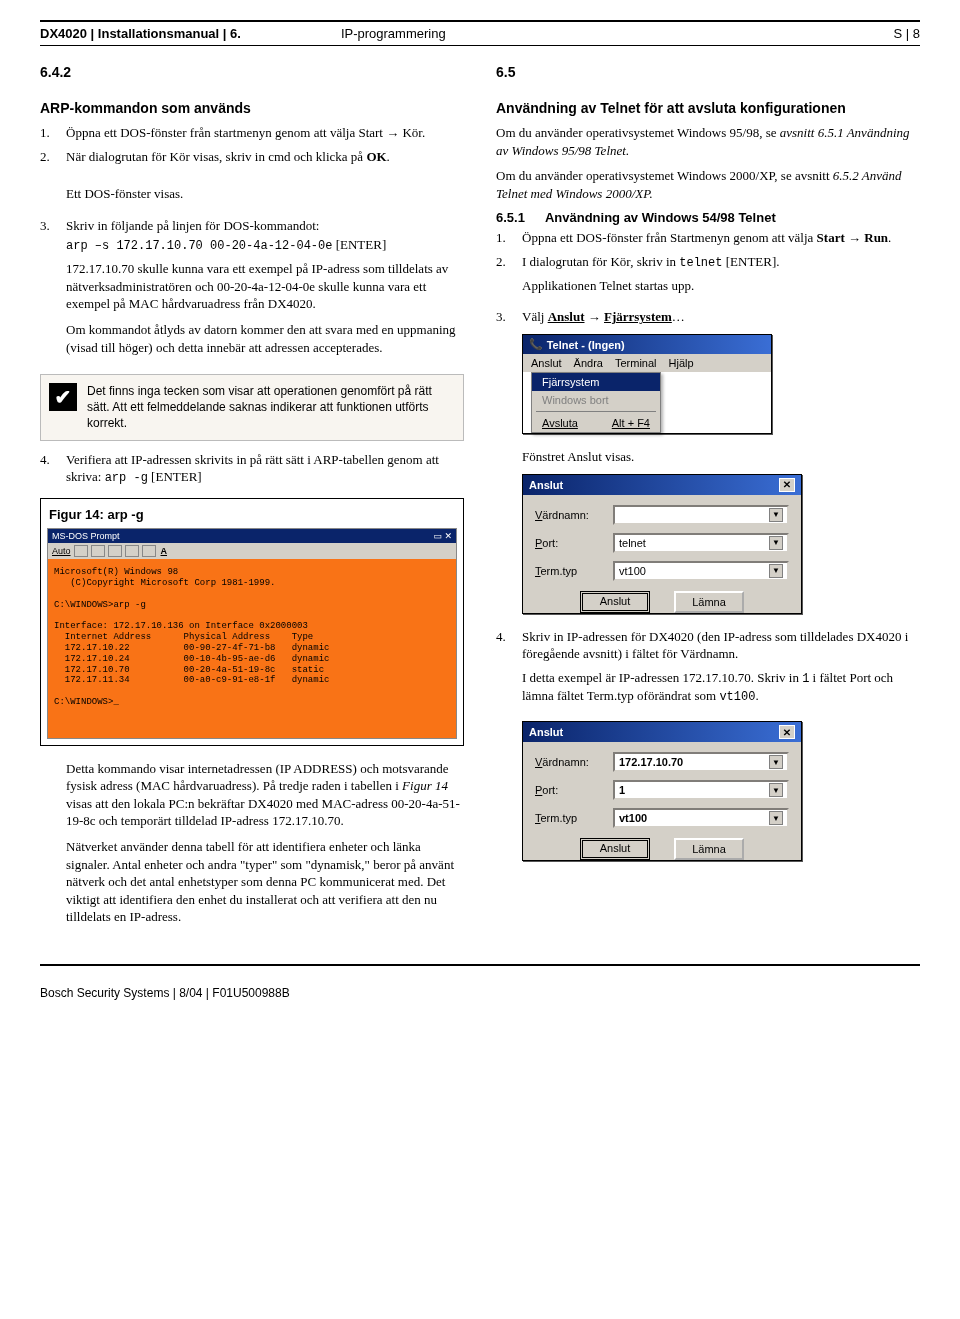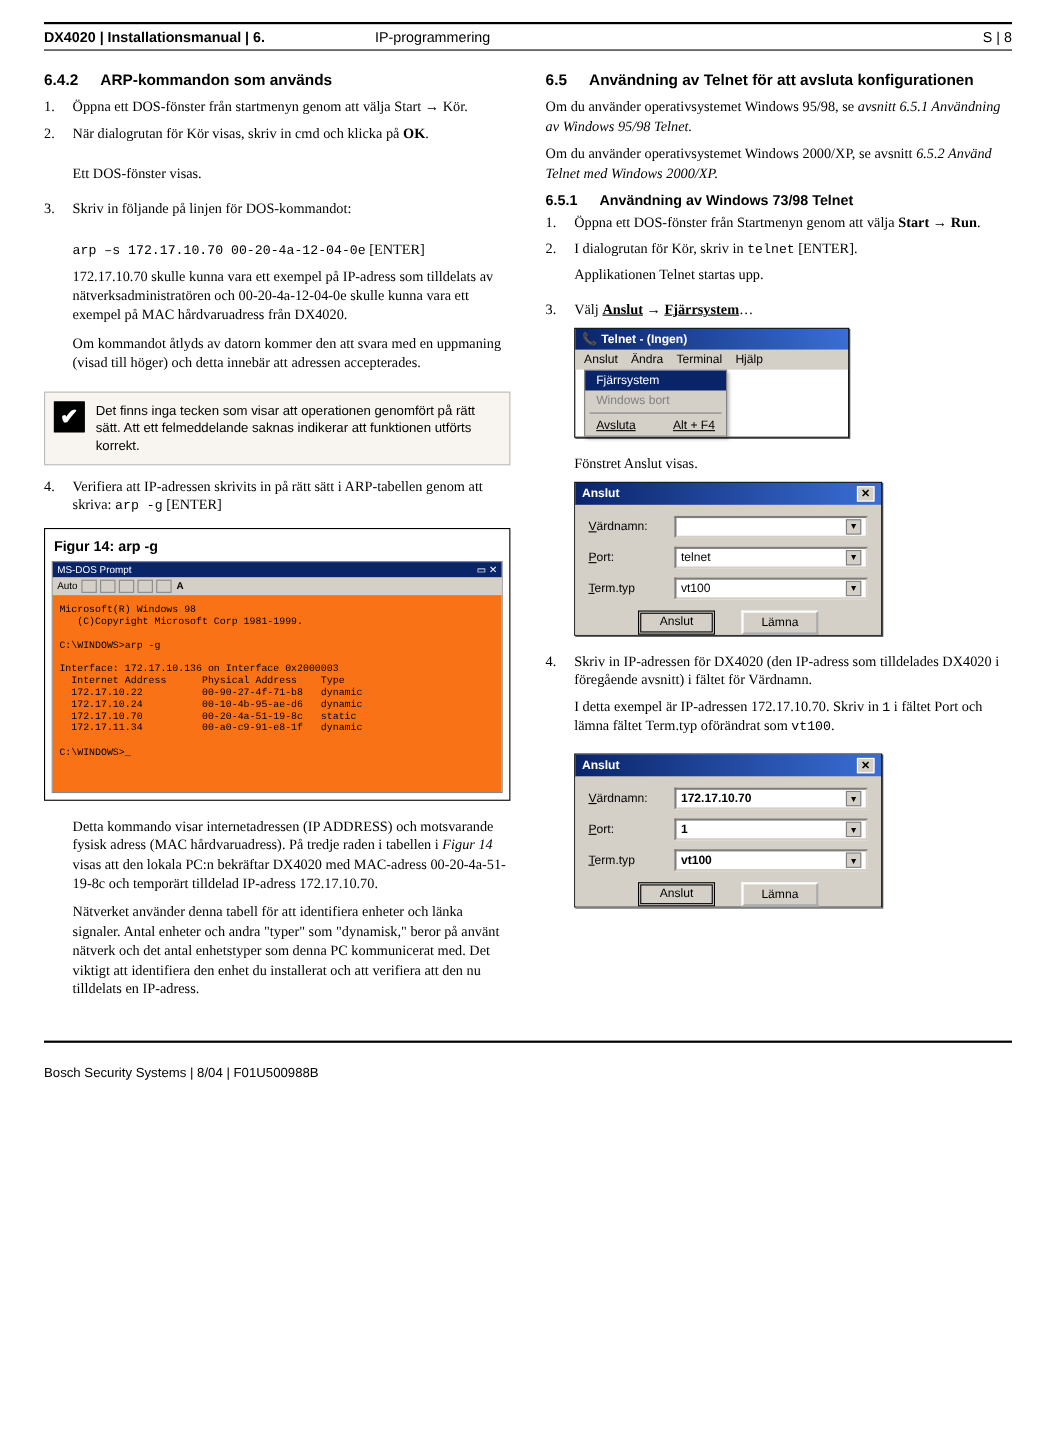--- a/index.html
+++ b/index.html
@@ -46,20 +46,21 @@
     min-width: 0;
   }
   .section-heading {
     font-family: Arial, sans-serif;
     font-weight: bold;
     font-size: 14px;
     display: flex;
     gap: 20px;
     margin-bottom: 8px;
     align-items: flex-start;
+    flex-direction: column;
   }
   .sub-heading {
     font-family: Arial, sans-serif;
     font-weight: bold;
     font-size: 13px;
     display: flex;
     gap: 20px;
     margin: 6px 0 4px 0;
   }
   .body-p {
@@ -134,20 +135,22 @@
     display: flex;
     justify-content: space-between;
   }
   .dos-toolbar {
     background: #d4d0c8;
     padding: 2px 4px;
     font-family: Arial, sans-serif;
     font-size: 9px;
     display: flex;
     gap: 3px;
+    align-items: center;
+    text-decoration: underline;
   }
   .dos-tool-btn {
     background:#d4d0c8; border:1px solid #888; width:14px; height:12px; display:inline-block;
   }
   .dos-body {
     font-family: 'Courier New', monospace;
     font-size: 9px;
     white-space: pre;
     padding: 8px 6px 30px 6px;
     background: #f97316;
@@ -276,21 +279,21 @@
         <div class="ol-body">
           <span>När dialogrutan för Kör visas, skriv in cmd och klicka på </span><span class="bold">OK</span><span>.</span>
           <div class="body-p" style="margin-top:20px;">Ett DOS-fönster visas.</div>
         </div>
       </div>
 
       <div class="ol-item">
         <div class="ol-num">3.</div>
         <div class="ol-body">
           <span>Skriv in följande på linjen för DOS-kommandot:</span>
-          <div style="margin-top:20px">
+          <div style="margin-top:2px">
             <span class="mono">arp –s 172.17.10.70 00-20-4a-12-04-0e</span><span> [ENTER]</span>
           </div>
           <div class="body-p" style="margin-top:6px">172.17.10.70 skulle kunna vara ett exempel på IP-adress som tilldelats av nätverksadministratören och 00-20-4a-12-04-0e skulle kunna vara ett exempel på MAC hårdvaruadress från DX4020.</div>
           <div class="body-p">Om kommandot åtlyds av datorn kommer den att svara med en uppmaning (visad till höger) och detta innebär att adressen accepterades.</div>
         </div>
       </div>
 
       <div class="note-box">
         <div class="note-icon">✔</div>
         <div>Det finns inga tecken som visar att operationen genomfört på rätt sätt. Att ett felmeddelande saknas indikerar att funktionen utförts korrekt.</div>
@@ -349,21 +352,21 @@
 
       <div class="body-p">
         <span>Om du använder operativsystemet Windows 95/98, se </span><span class="italic">avsnitt 6.5.1 Användning av Windows 95/98 Telnet.</span>
       </div>
       <div class="body-p">
         <span>Om du använder operativsystemet Windows 2000/XP, se avsnitt </span><span class="italic">6.5.2 Använd  Telnet med Windows 2000/XP.</span>
       </div>
 
       <div class="sub-heading">
         <span>6.5.1</span>
-        <span>Användning av Windows 73/98 Telnet</span>
+        <span>Användning av Windows 54/98 Telnet</span>
       </div>
 
       <div class="ol-item">
         <div class="ol-num">1.</div>
         <div class="ol-body">
           <span>Öppna ett DOS-fönster från Startmenyn genom att välja </span><span class="bold">Start → Run</span><span>.</span>
         </div>
       </div>
 
       <div class="ol-item">

